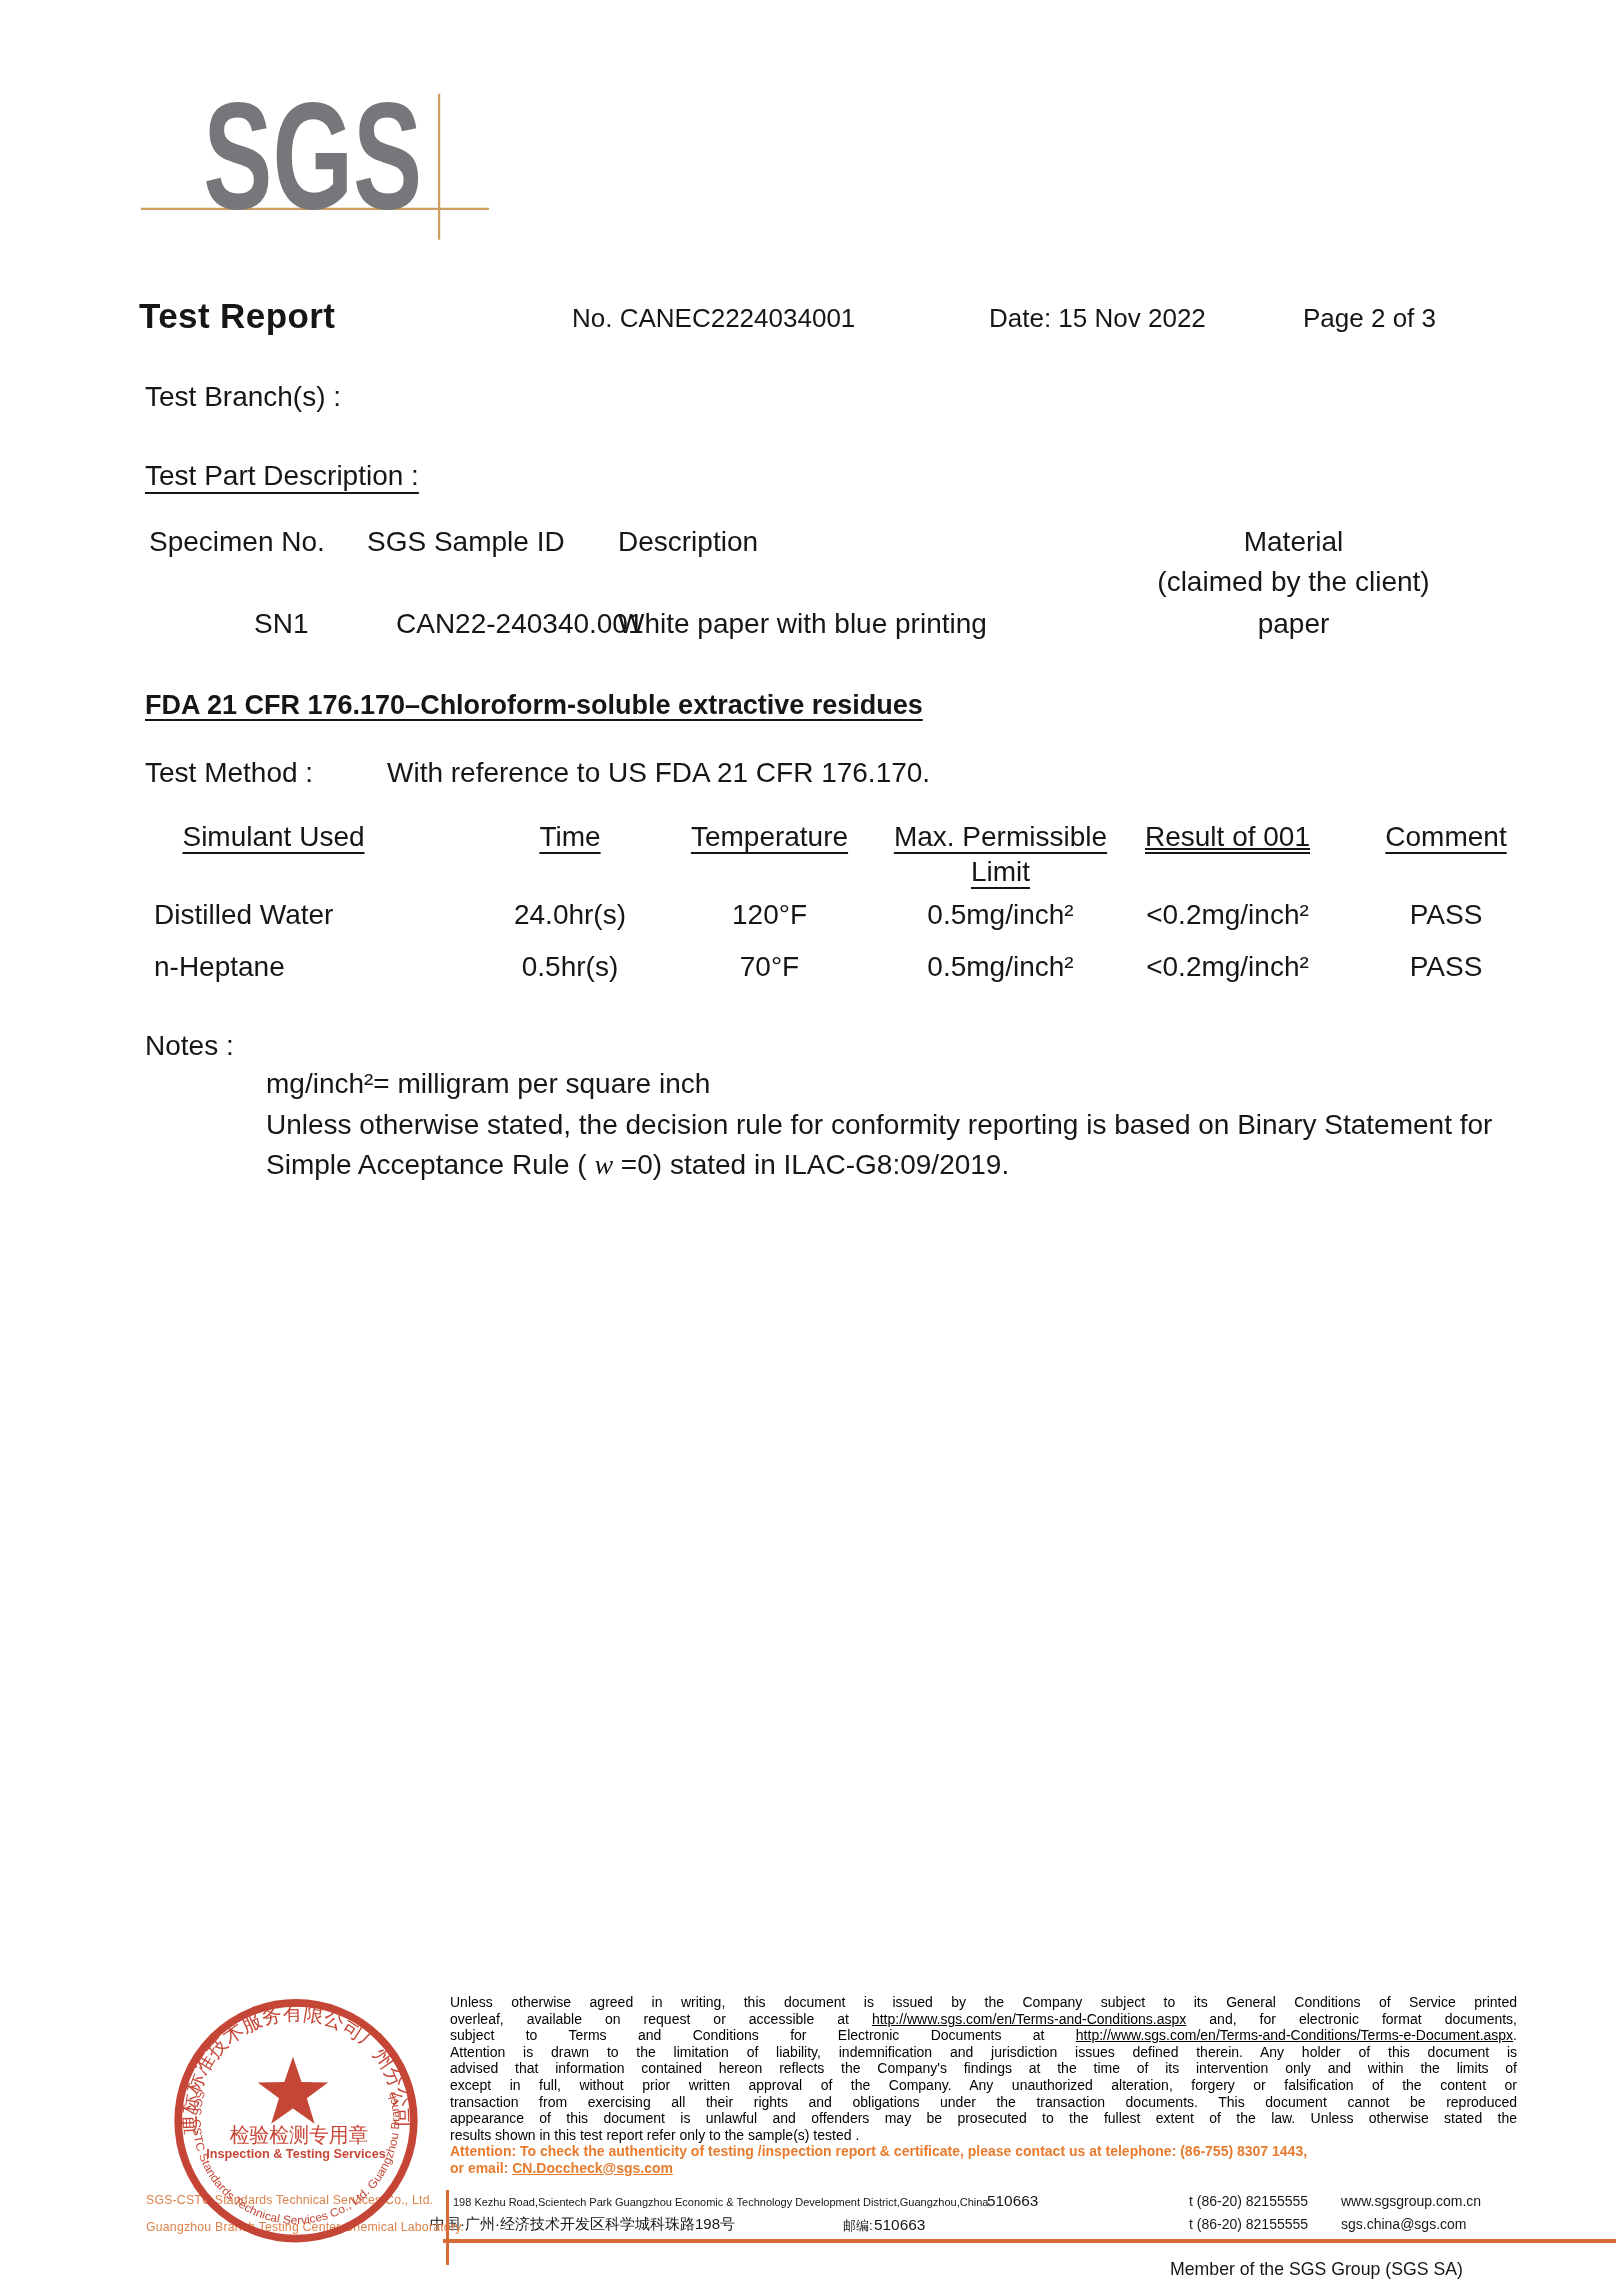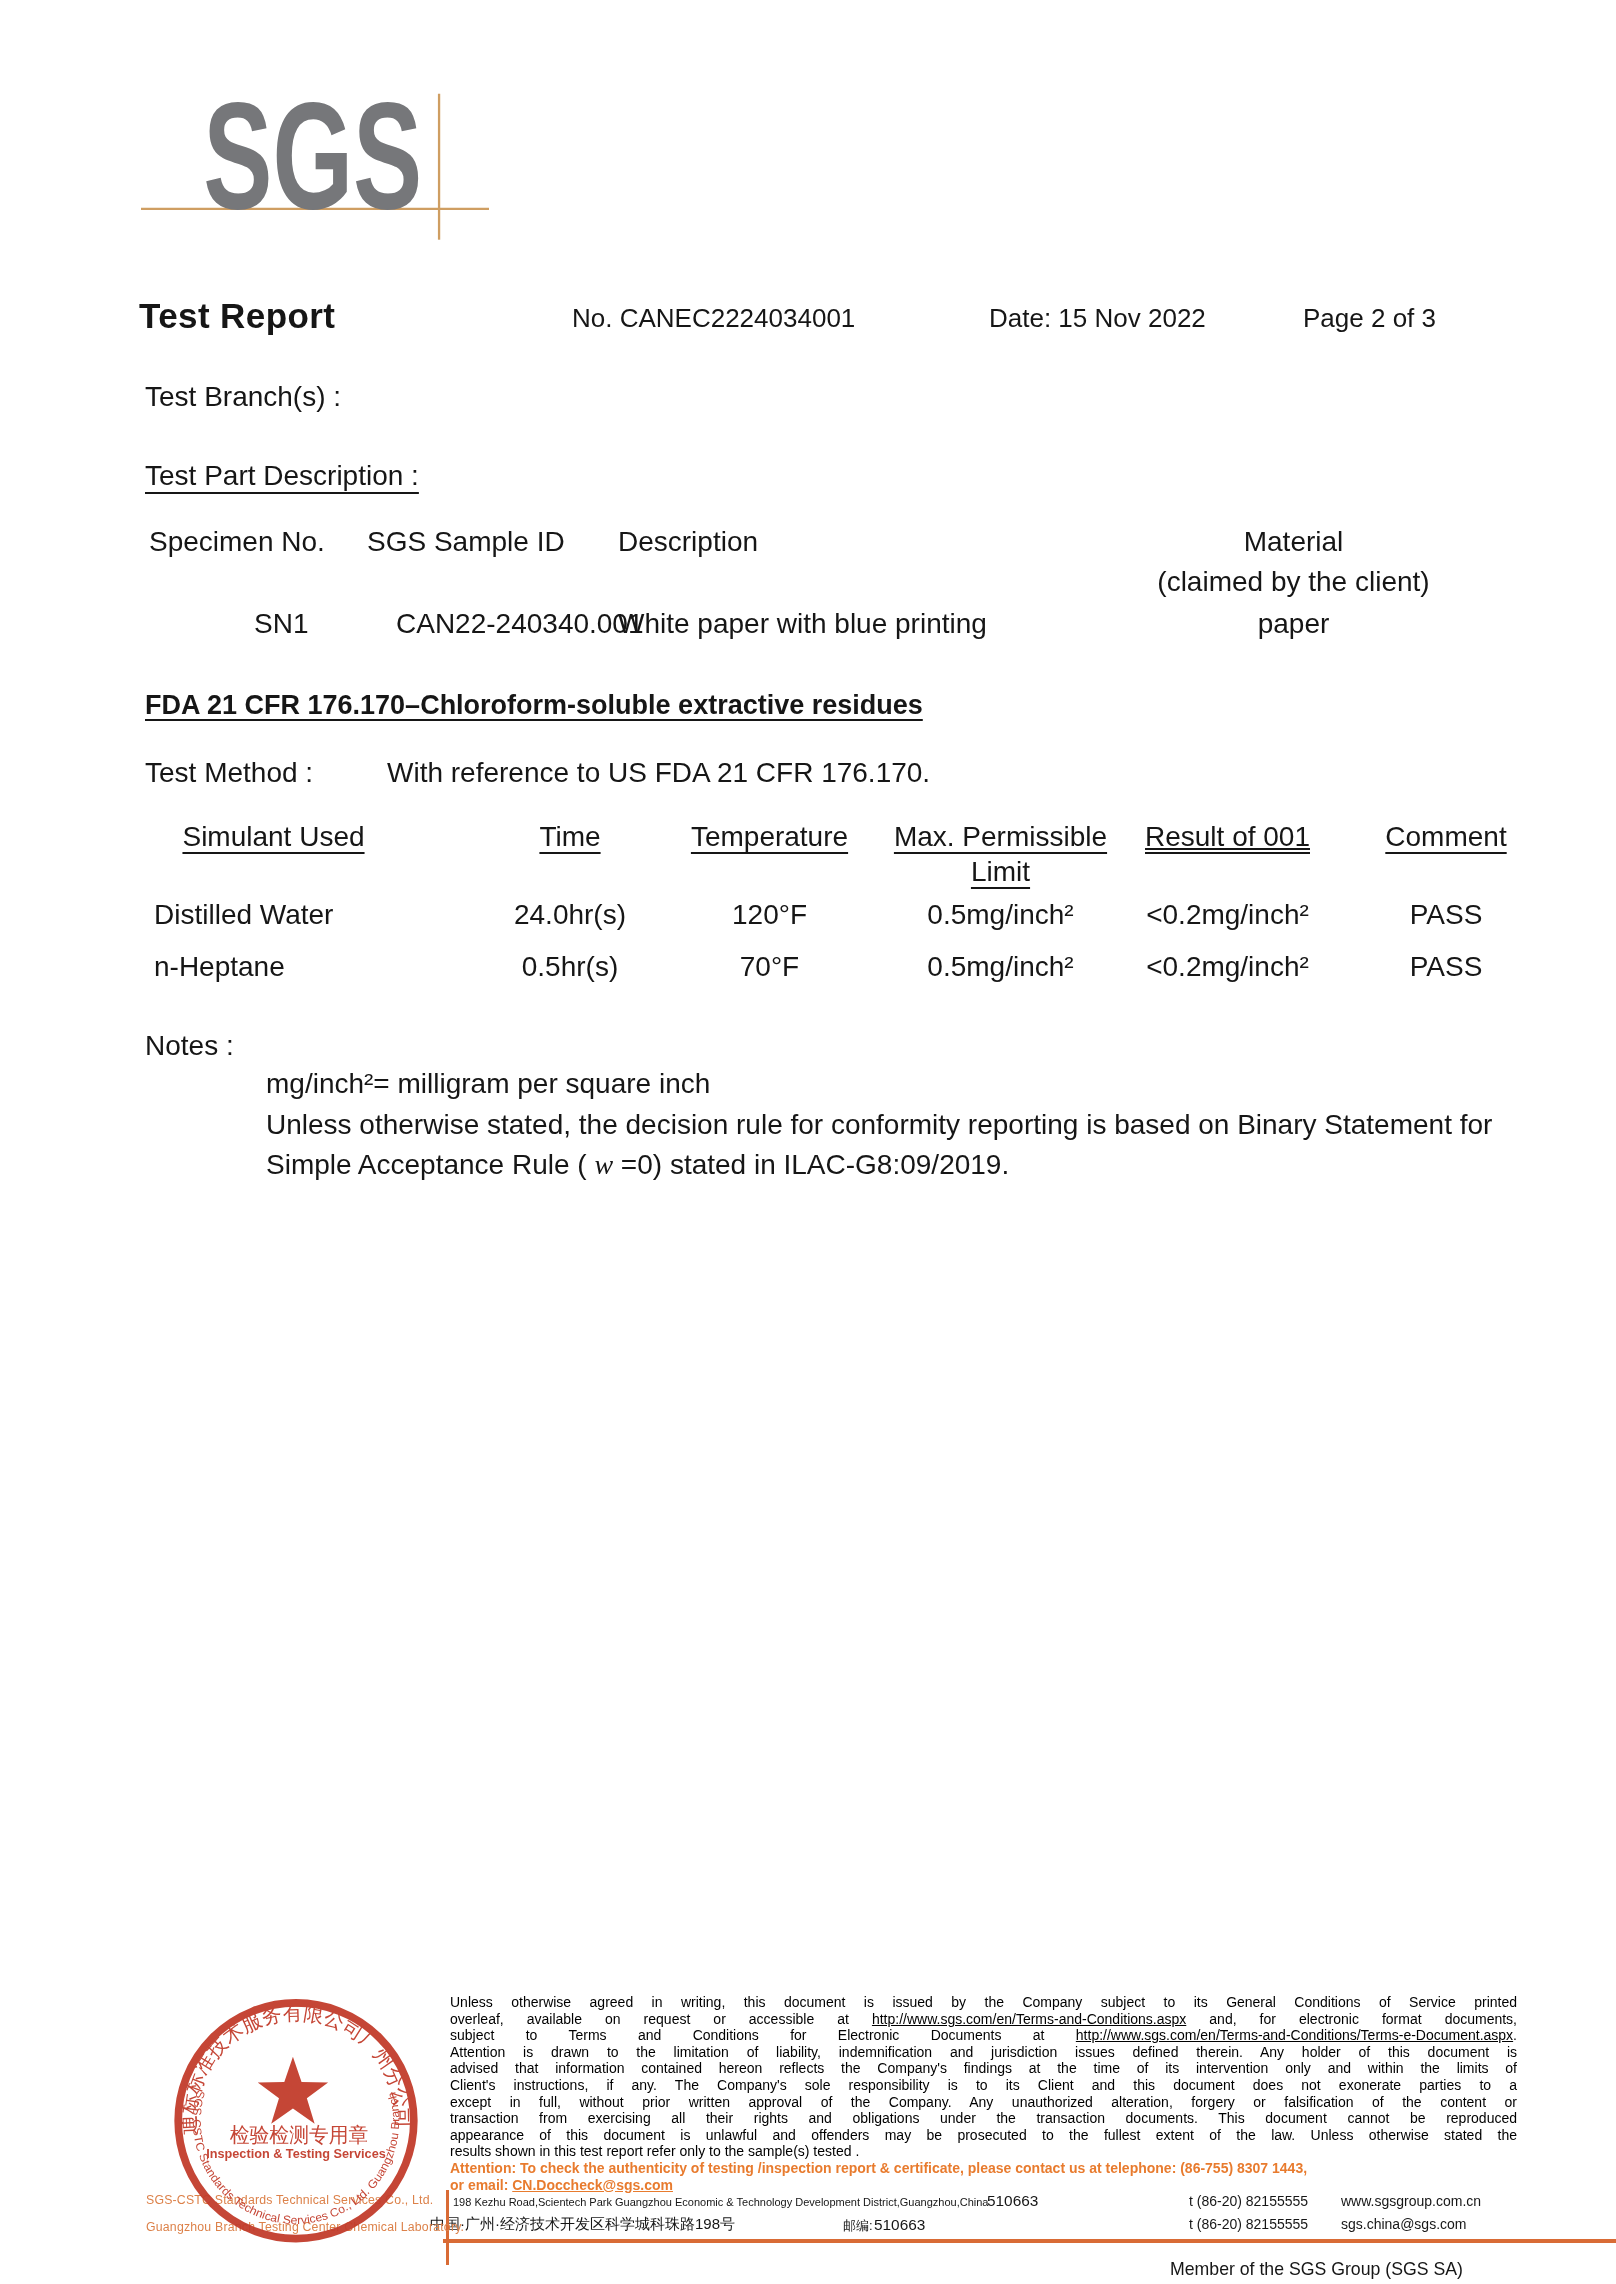--- a/index.html
+++ b/index.html
@@ -119,21 +119,20 @@
       <textPath href="#stampBottomArc" startOffset="6" textLength="500" lengthAdjust="spacingAndGlyphs">SGS-CSTC Standards Technical Services Co., Ltd. Guangzhou Branch</textPath>
     </text>
   </svg>
 
   <div class="disc">
     <div class="jl">Unless otherwise agreed in writing, this document is issued by the Company subject to its General Conditions of Service printed</div>
     <div class="jl"><span>overleaf, available on request or accessible at </span><span class="url">http://www.sgs.com/en/Terms-and-Conditions.aspx</span><span> and, for electronic format documents,</span></div>
     <div class="jl"><span>subject to Terms and Conditions for Electronic Documents at </span><span class="url">http://www.sgs.com/en/Terms-and-Conditions/Terms-e-Document.aspx</span><span>.</span></div>
     <div class="jl">Attention is drawn to the limitation of liability, indemnification and jurisdiction issues defined therein. Any holder of this document is</div>
     <div class="jl">advised that information contained hereon reflects the Company's findings at the time of its intervention only and within the limits of</div>
-    <div class="jl">Client's instructions, if any. The Company's sole responsibility is to its Client and this document does not exonerate parties to a</div>
     <div class="jl">except in full, without prior written approval of the Company. Any unauthorized alteration, forgery or falsification of the content or</div>
     <div class="jl">transaction from exercising all their rights and obligations under the transaction documents. This document cannot be reproduced</div>
     <div class="jl">appearance of this document is unlawful and offenders may be prosecuted to the fullest extent of the law. Unless otherwise stated the</div>
     <div class="ll">results shown in this test report refer only to the sample(s) tested .</div>
     <div class="ll att">Attention: To check the authenticity of testing /inspection report &amp; certificate, please contact us at telephone: (86-755) 8307 1443,</div>
     <div class="ll att"><span>or email: </span><span class="url">CN.Doccheck@sgs.com</span></div>
   </div>
 
   <div>
     <div class="abs" style="left:453px; top:2196px; font-size:11px;">198 Kezhu Road,Scientech Park Guangzhou Economic &amp; Technology Development District,Guangzhou,China</div>

